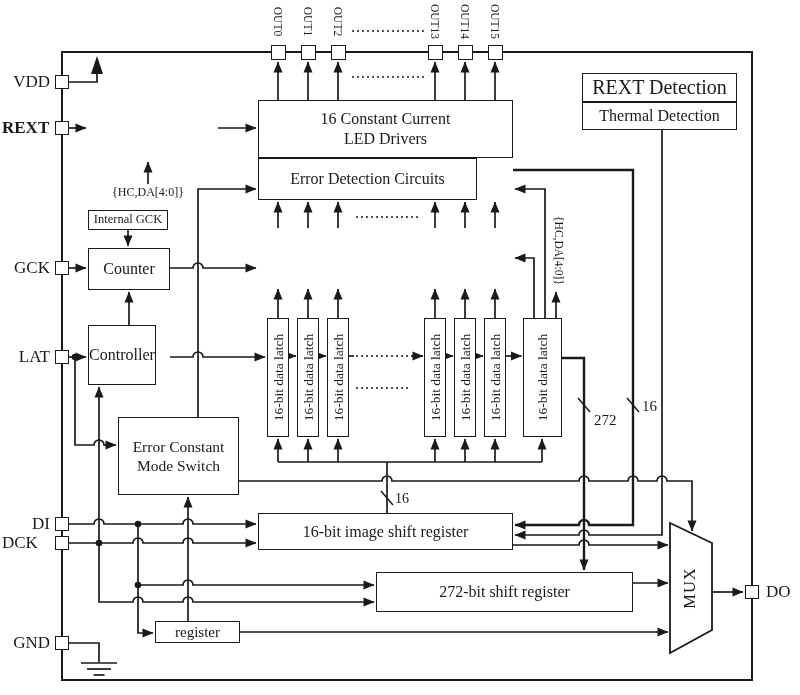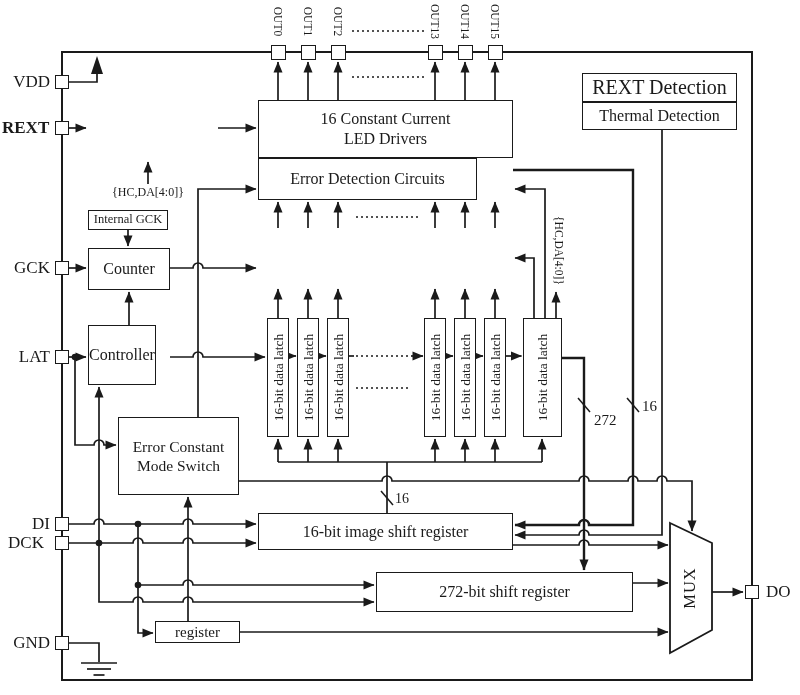--- a/index.html
+++ b/index.html
@@ -240,21 +240,21 @@
   <div class="pin" style="left:55px;top:517px;"></div>
   <div class="pin" style="left:55px;top:536px;"></div>
   <div class="pin" style="left:55px;top:636px;"></div>
   <div class="pin" style="left:745px;top:585px;"></div>
 
   <div class="pinlabel" style="left:2px;top:72px;width:48px;text-align:right;">VDD</div>
   <div class="pinlabel" style="left:2px;top:118px;width:48px;text-align:left;font-weight:bold;">REXT</div>
   <div class="pinlabel" style="left:2px;top:258px;width:48px;text-align:right;">GCK</div>
   <div class="pinlabel" style="left:2px;top:347px;width:48px;text-align:right;">LAT</div>
   <div class="pinlabel" style="left:2px;top:514px;width:48px;text-align:right;">DI</div>
-  <div class="pinlabel" style="left:2px;top:533px;width:48px;text-align:center;">DCK</div>
+  <div class="pinlabel" style="left:2px;top:533px;width:48px;text-align:left;">DCK</div>
   <div class="pinlabel" style="left:2px;top:633px;width:48px;text-align:right;">GND</div>
   <div class="pinlabel" style="left:766px;top:582px;width:40px;">DO</div>
 
   <div class="pin out" style="left:270.5px;top:45px;"></div>
   <div class="pin out" style="left:300.5px;top:45px;"></div>
   <div class="pin out" style="left:330.5px;top:45px;"></div>
   <div class="pin out" style="left:427.5px;top:45px;"></div>
   <div class="pin out" style="left:457.5px;top:45px;"></div>
   <div class="pin out" style="left:487.5px;top:45px;"></div>
 

